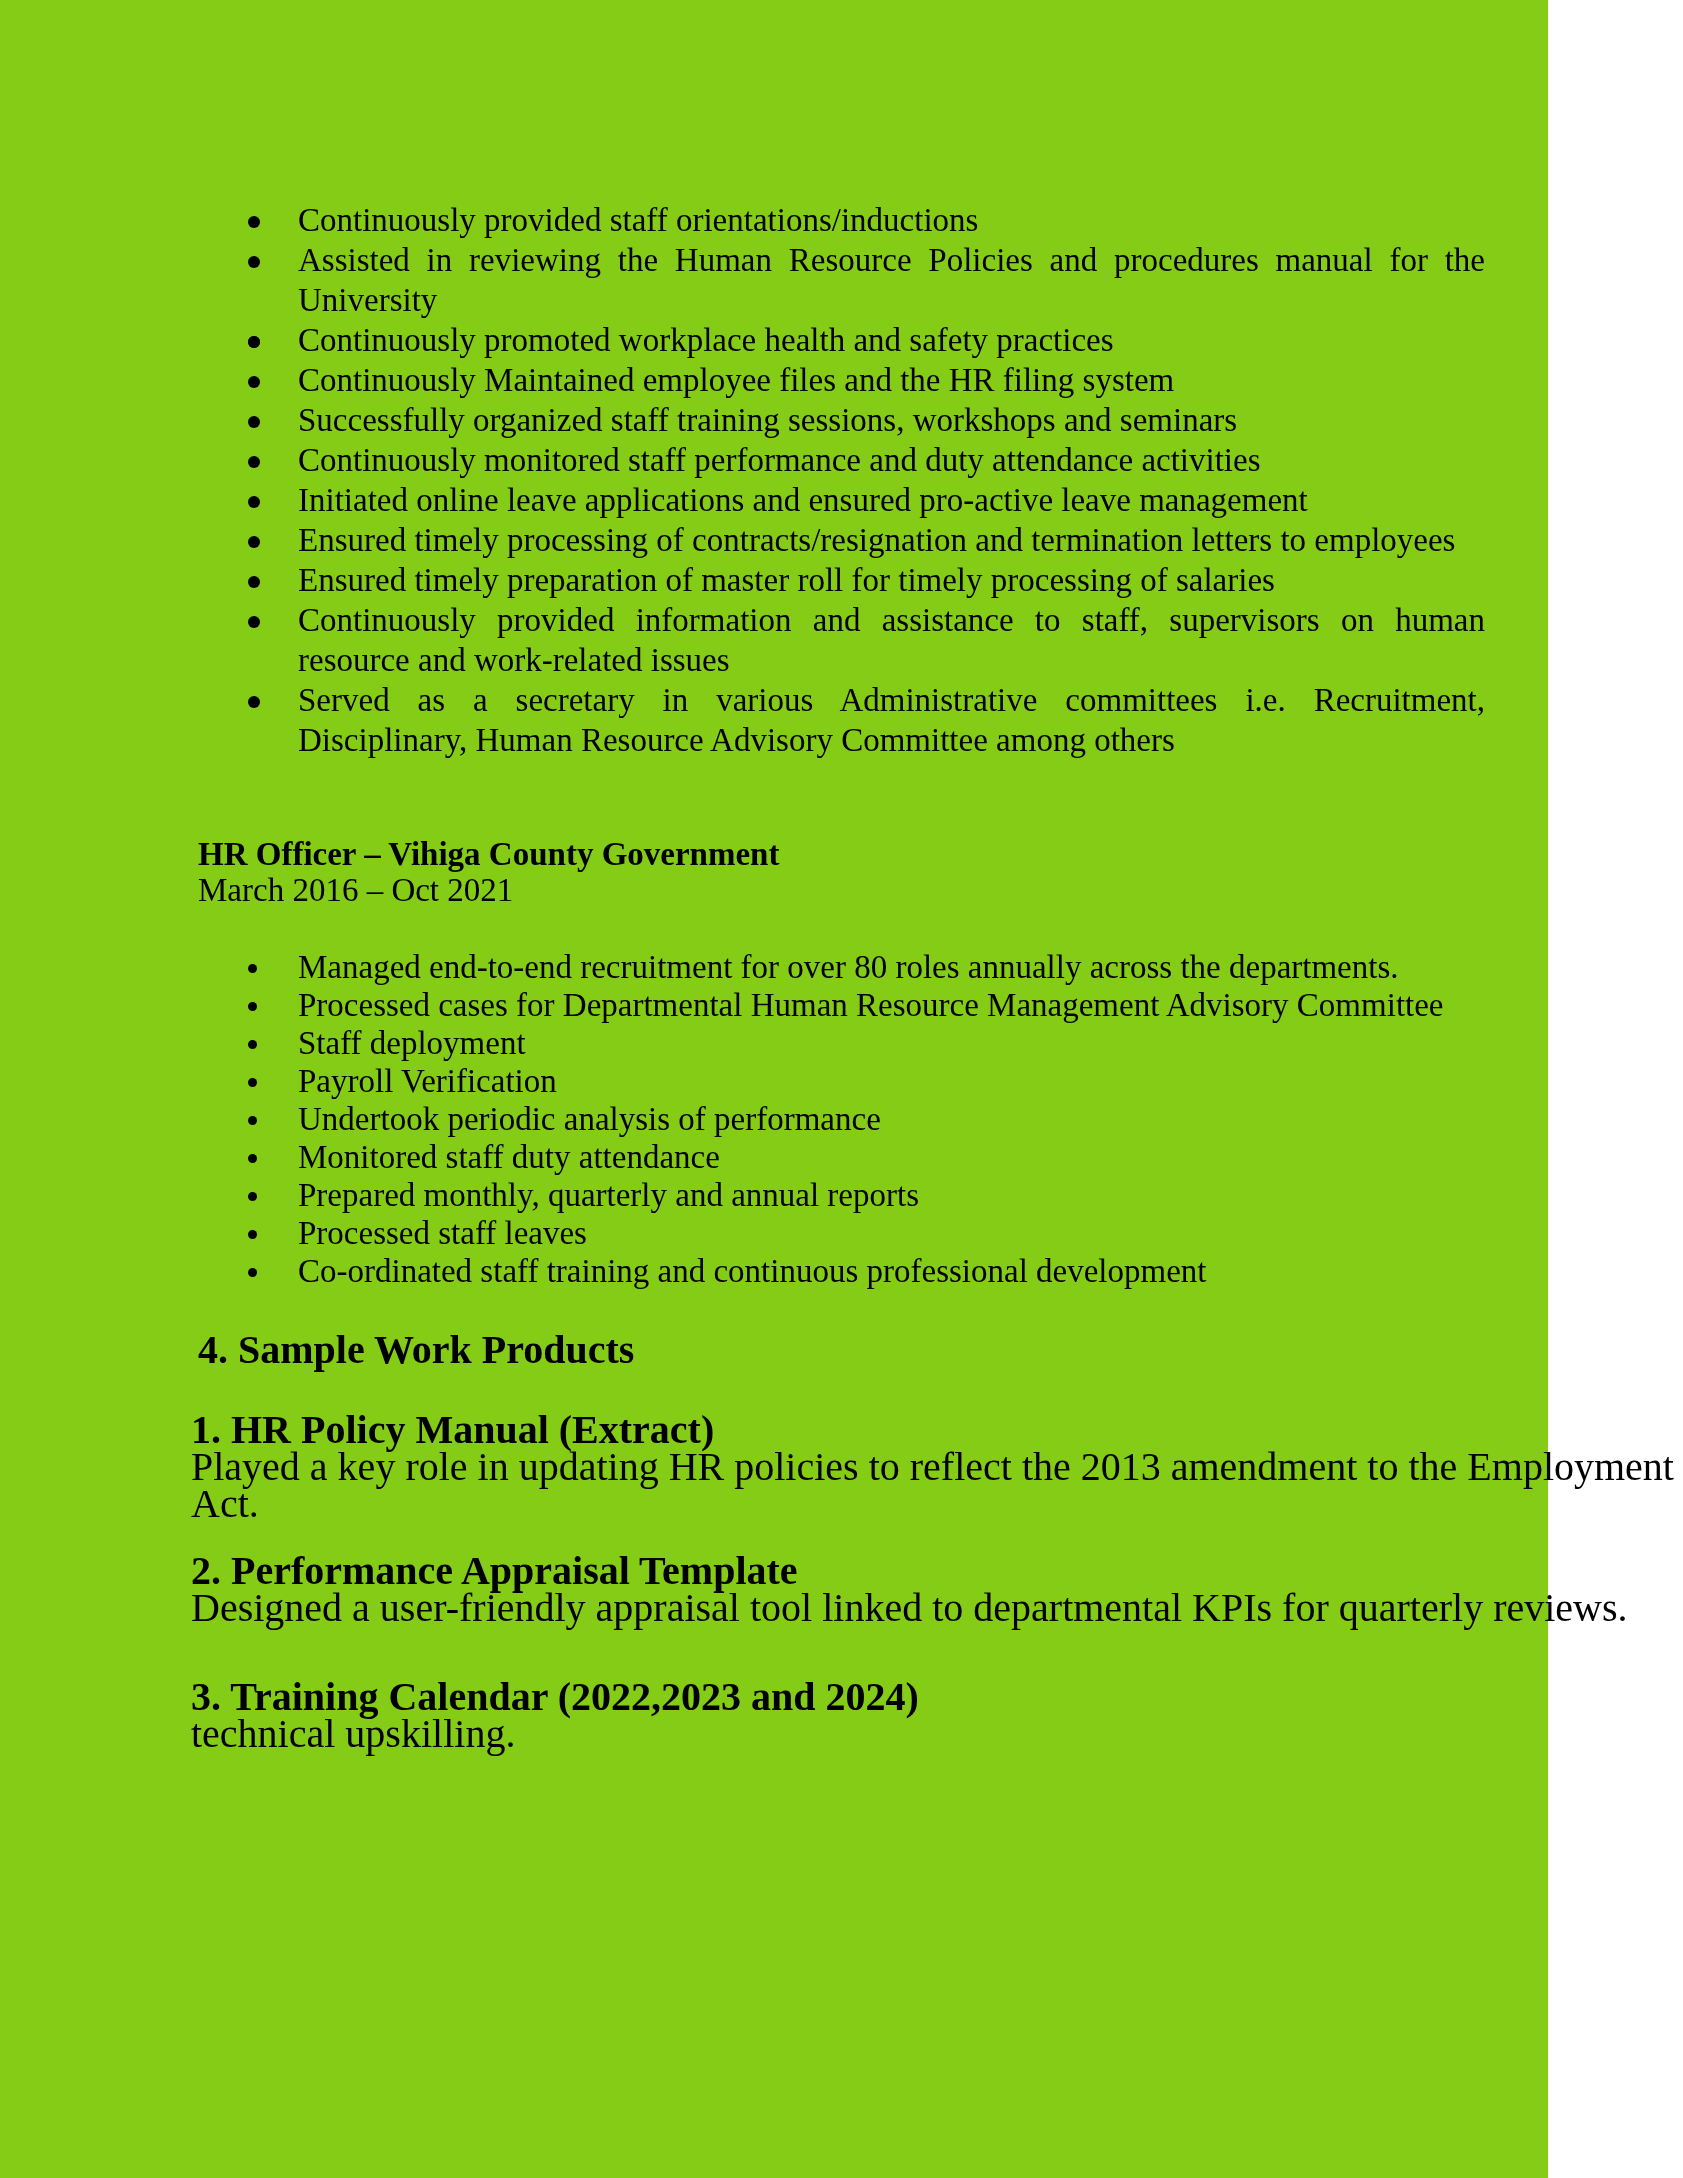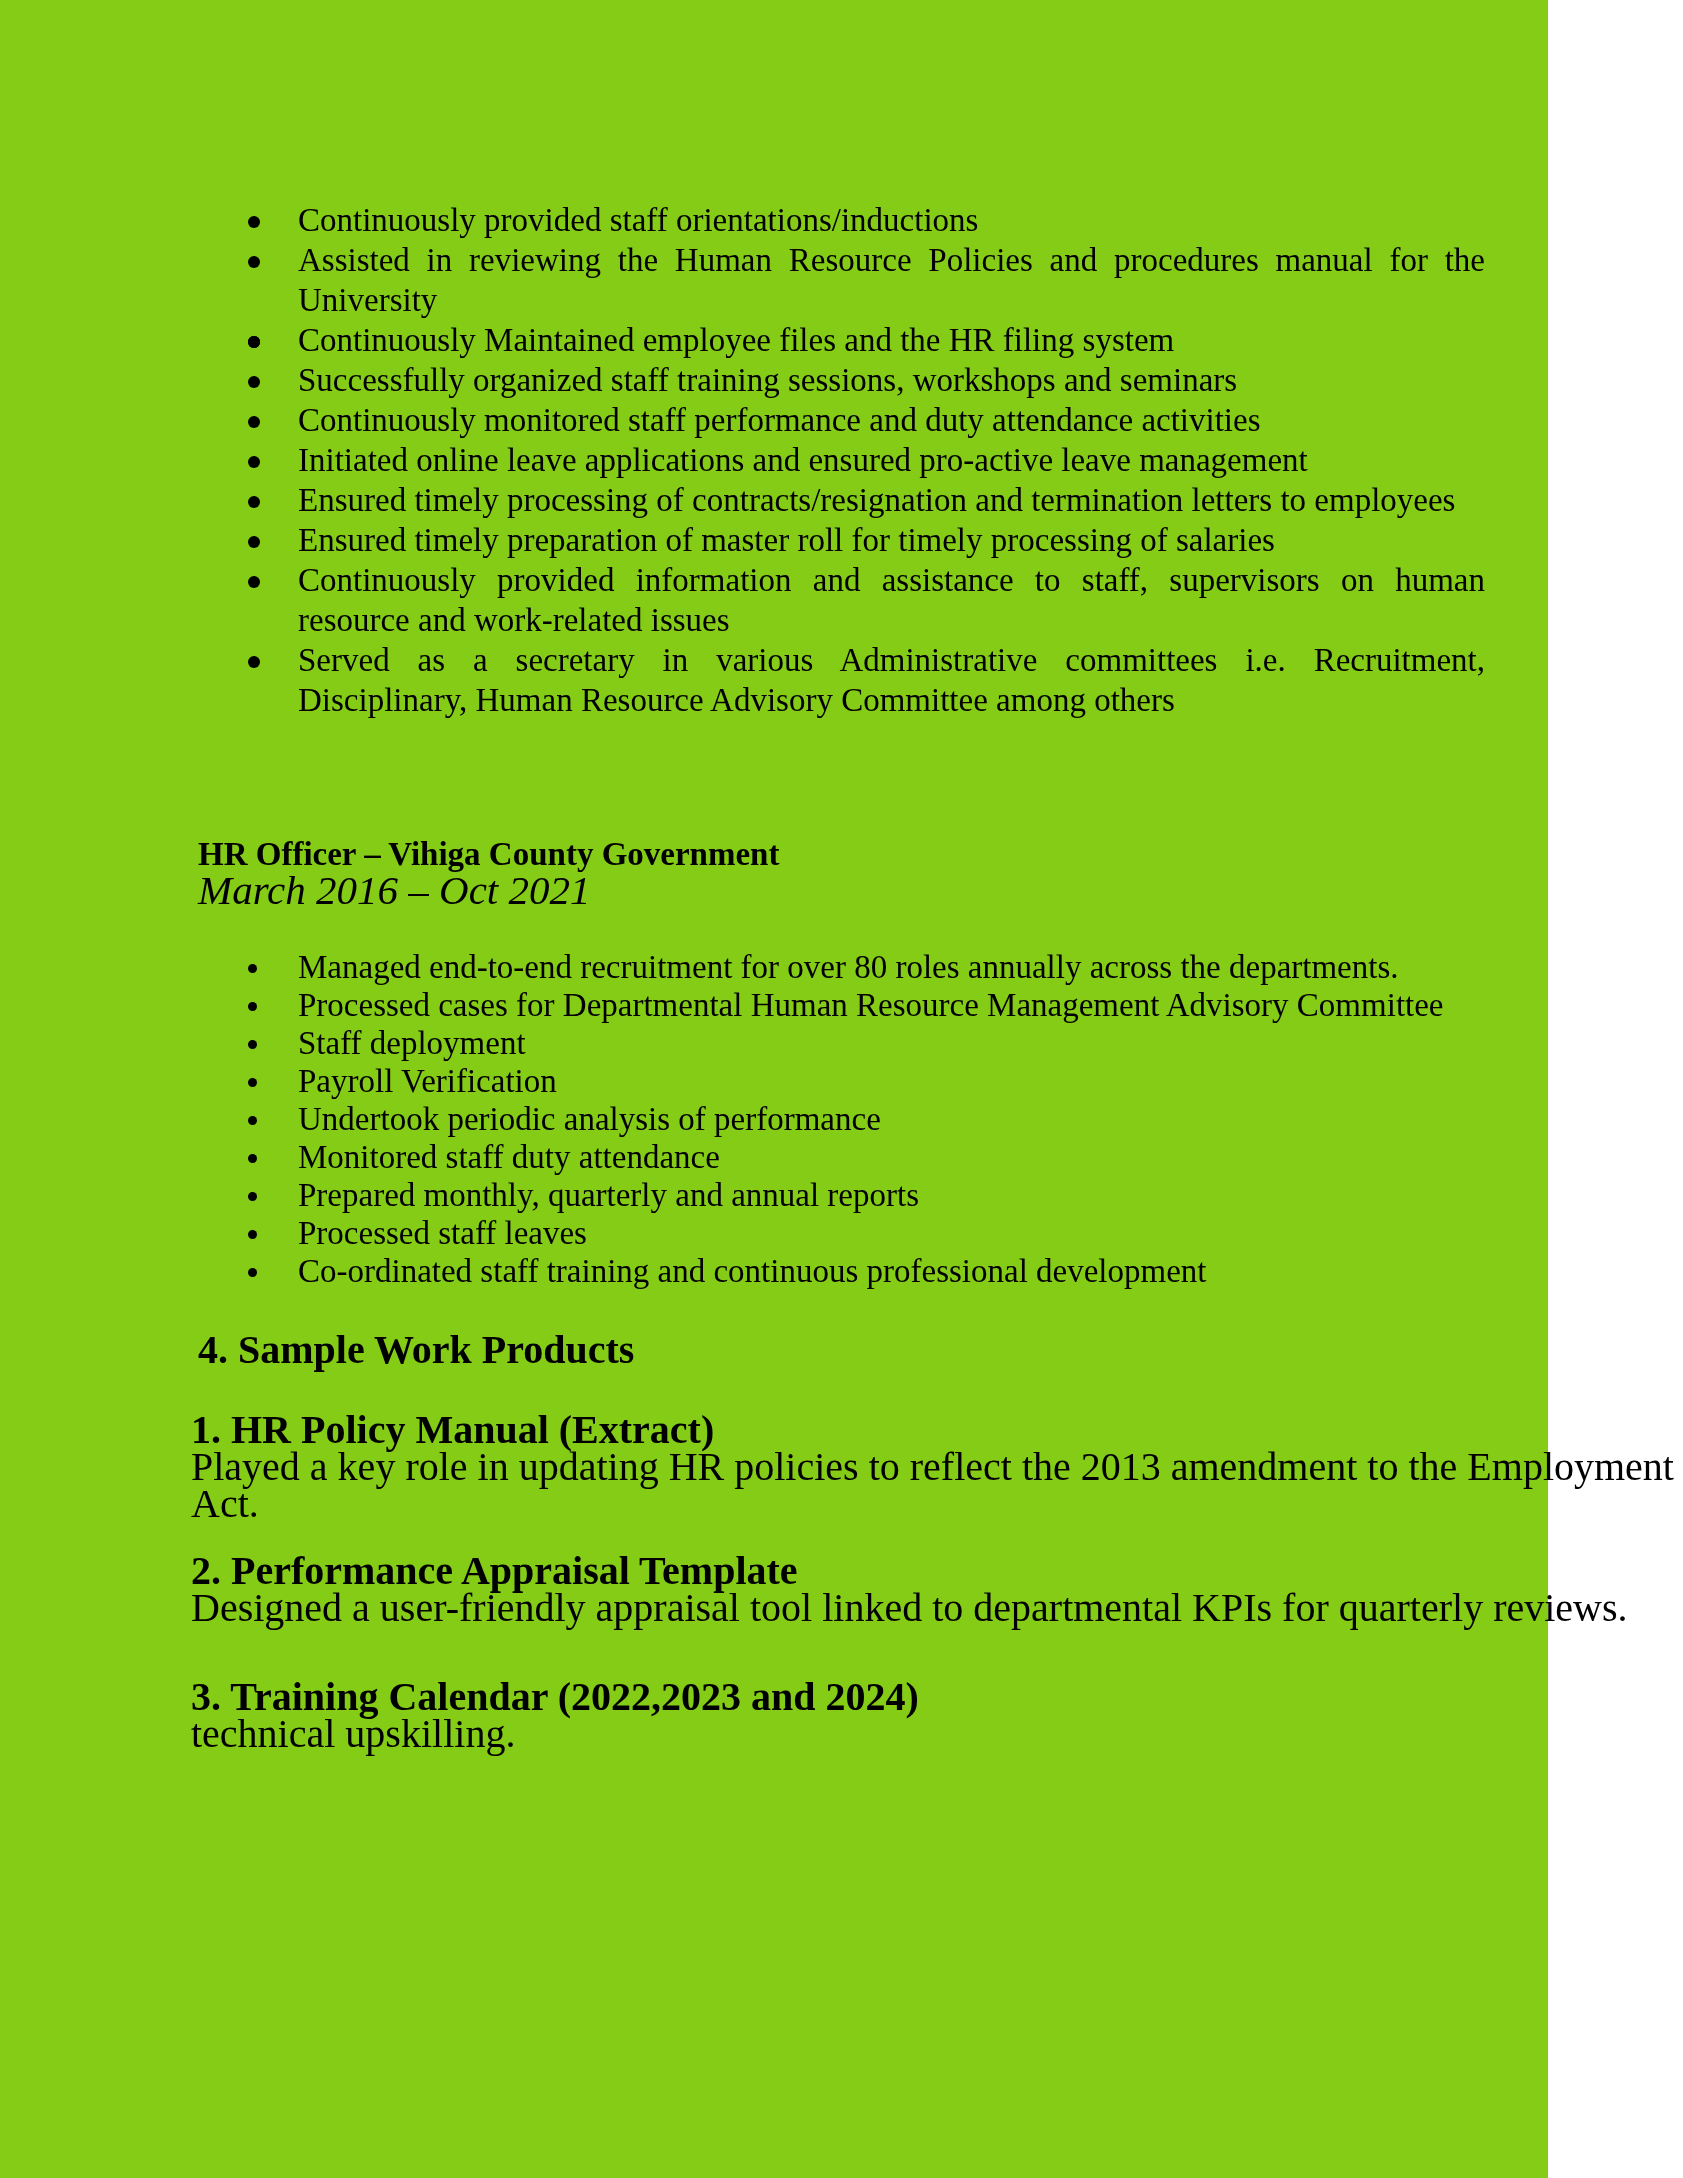--- a/index.html
+++ b/index.html
@@ -9,39 +9,39 @@
   .block { position: absolute; left: 198px; }
   .list { position: absolute; left: 198px; width: 1287px; margin: 0; padding: 0; list-style: none; font-size: 33px; }
   .list li { position: relative; padding-left: 100px; }
   .list li .bullet { position: absolute; left: 50px; border-radius: 50%; background: #000; }
   .list1 { top: 200px; line-height: 40px; }
   .list1 li { text-align: justify; text-align-last: left; }
   .list1 li .bullet { width: 12px; height: 12px; top: 16px; }
   .list2 { top: 948px; line-height: 38px; }
   .list2 li .bullet { width: 9px; height: 9px; top: 16px; }
   .job-title { top: 836px; font-size: 33px; font-weight: bold; line-height: 37px; }
-  .job-dates { top: 872px; font-size: 41px; font-style: italic; line-height: 37px; }
+  .job-dates { top: 872px; font-size: 33px; line-height: 37px; }
   .section-heading { top: 1328px; font-size: 40px; font-weight: bold; line-height: 44px; white-space: nowrap; }
   .product { position: absolute; left: 191px; width: 1287px; font-size: 40px; line-height: 37px; }
   .product .ptitle { font-weight: bold; white-space: nowrap; }
   .product .pline { white-space: nowrap; }
   .p1 { top: 1411px; }
   .p2 { top: 1552px; }
   .p3 { top: 1678px; }
 </style>
 </head>
 <body>
 
 <div class="page">
 
   <ul class="list list1">
     <li><span class="bullet"></span><span>Continuously provided staff orientations/inductions</span></li>
     <li><span class="bullet"></span><span>Assisted in reviewing the Human Resource Policies and procedures manual for the University</span></li>
     <li><span class="bullet"></span></li>
-    <li><span class="bullet"></span></li>
+    <li><span class="bullet"></span><span>Continuously promoted workplace health and safety practices</span></li>
     <li><span class="bullet"></span><span>Continuously Maintained employee files and the HR filing system</span></li>
     <li><span class="bullet"></span><span>Successfully organized staff training sessions, workshops and seminars</span></li>
     <li><span class="bullet"></span><span>Continuously monitored staff performance and duty attendance activities</span></li>
     <li><span class="bullet"></span><span>Initiated online leave applications and ensured pro-active leave management</span></li>
     <li><span class="bullet"></span><span>Ensured timely processing of contracts/resignation and termination letters to employees</span></li>
     <li><span class="bullet"></span><span>Ensured timely preparation of master roll for timely processing of salaries</span></li>
     <li><span class="bullet"></span><span>Continuously provided information and assistance to staff, supervisors on human resource and work-related issues</span></li>
     <li><span class="bullet"></span><span>Served as a secretary in various Administrative committees i.e. Recruitment, Disciplinary, Human Resource Advisory Committee among others</span></li>
   </ul>
 

